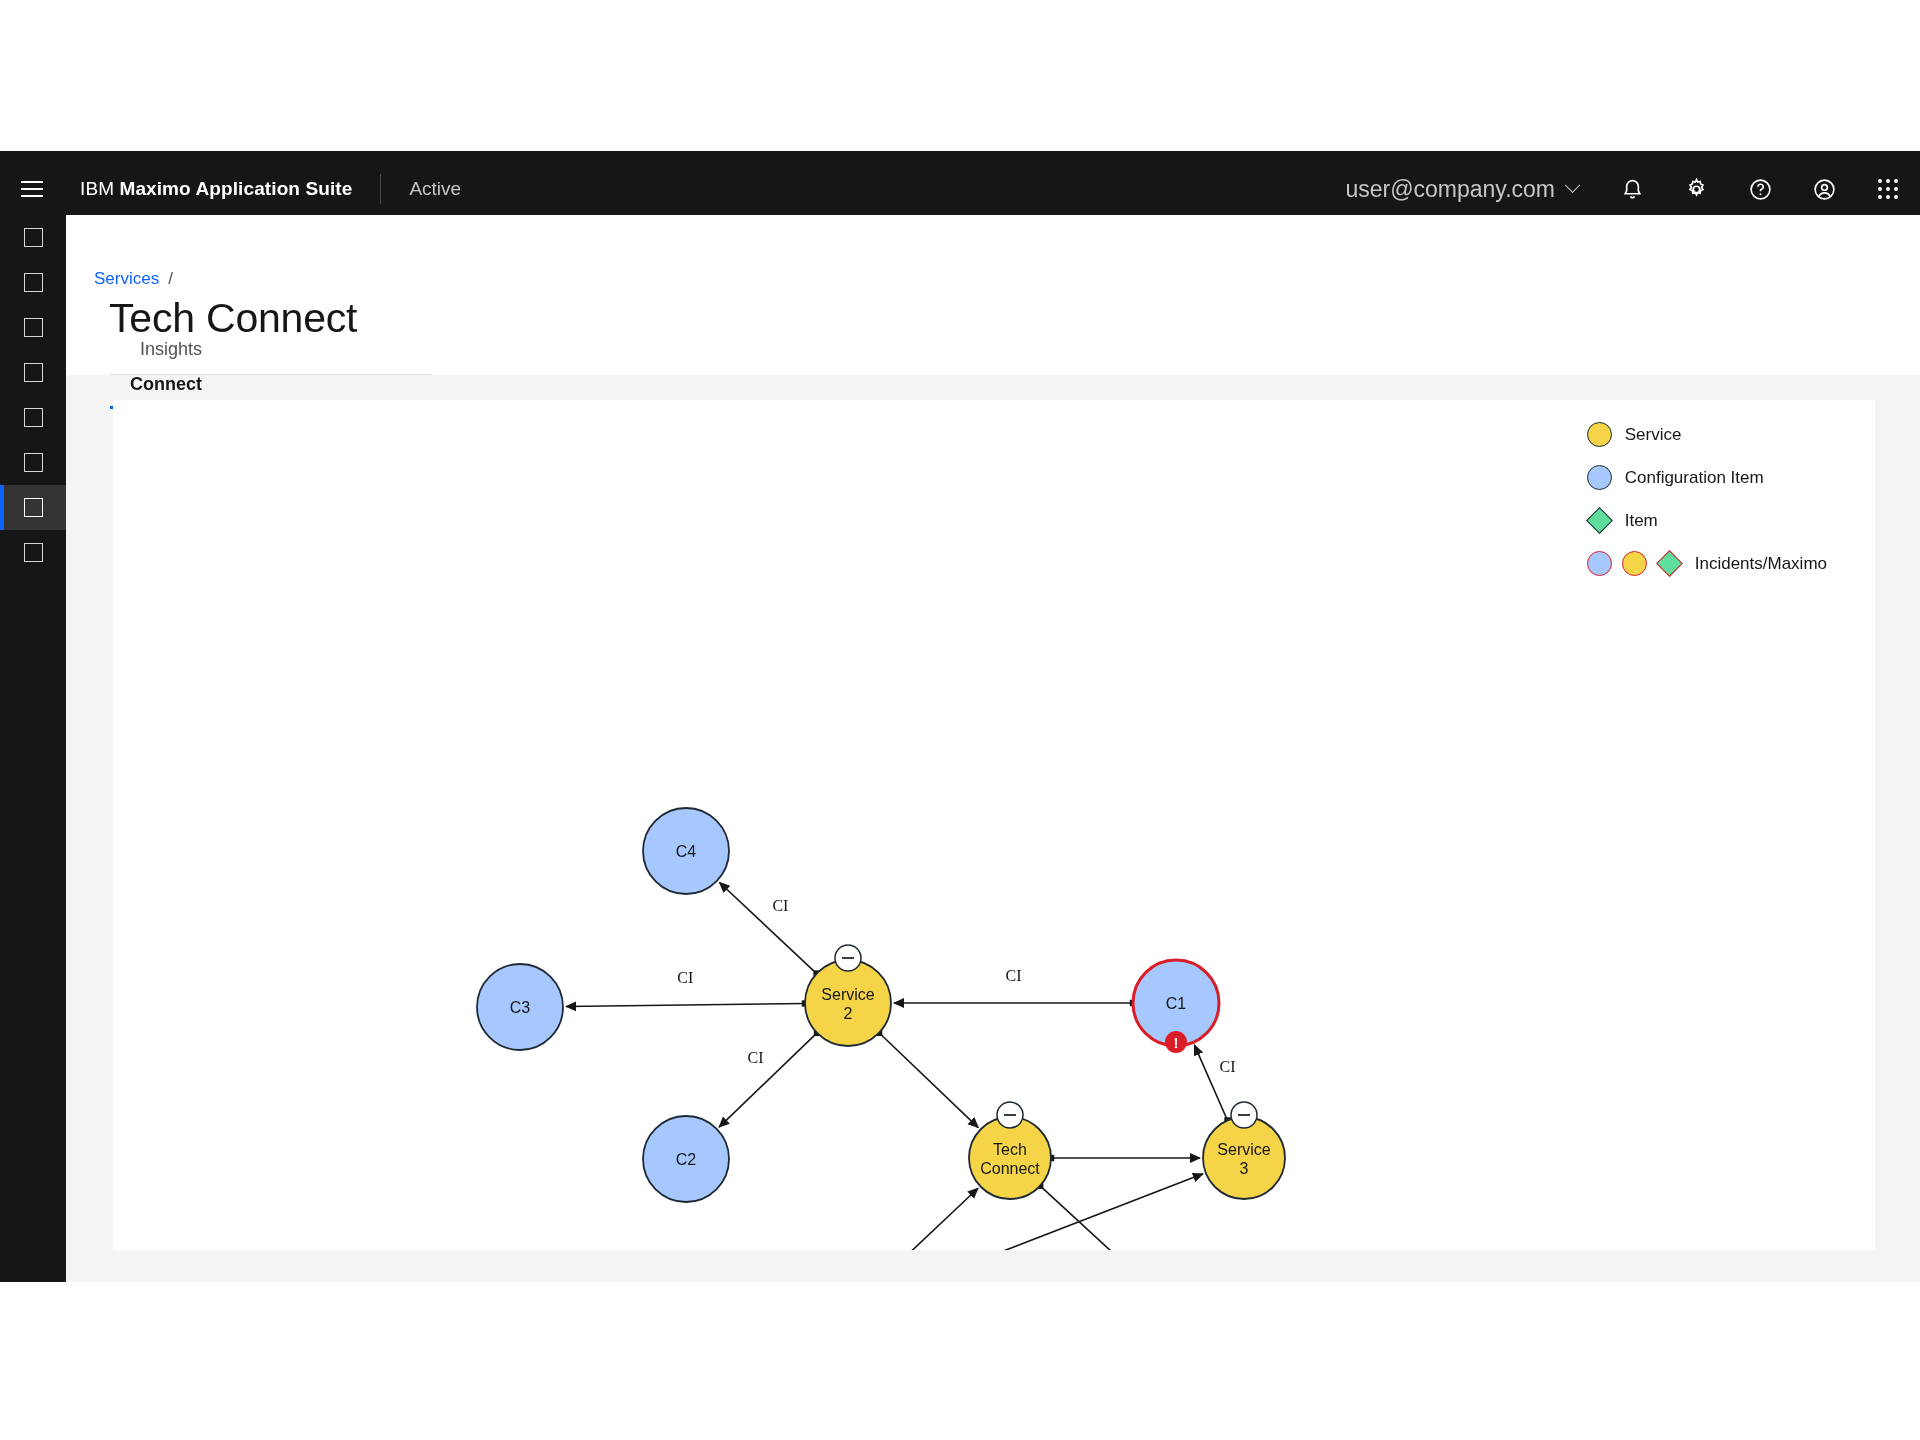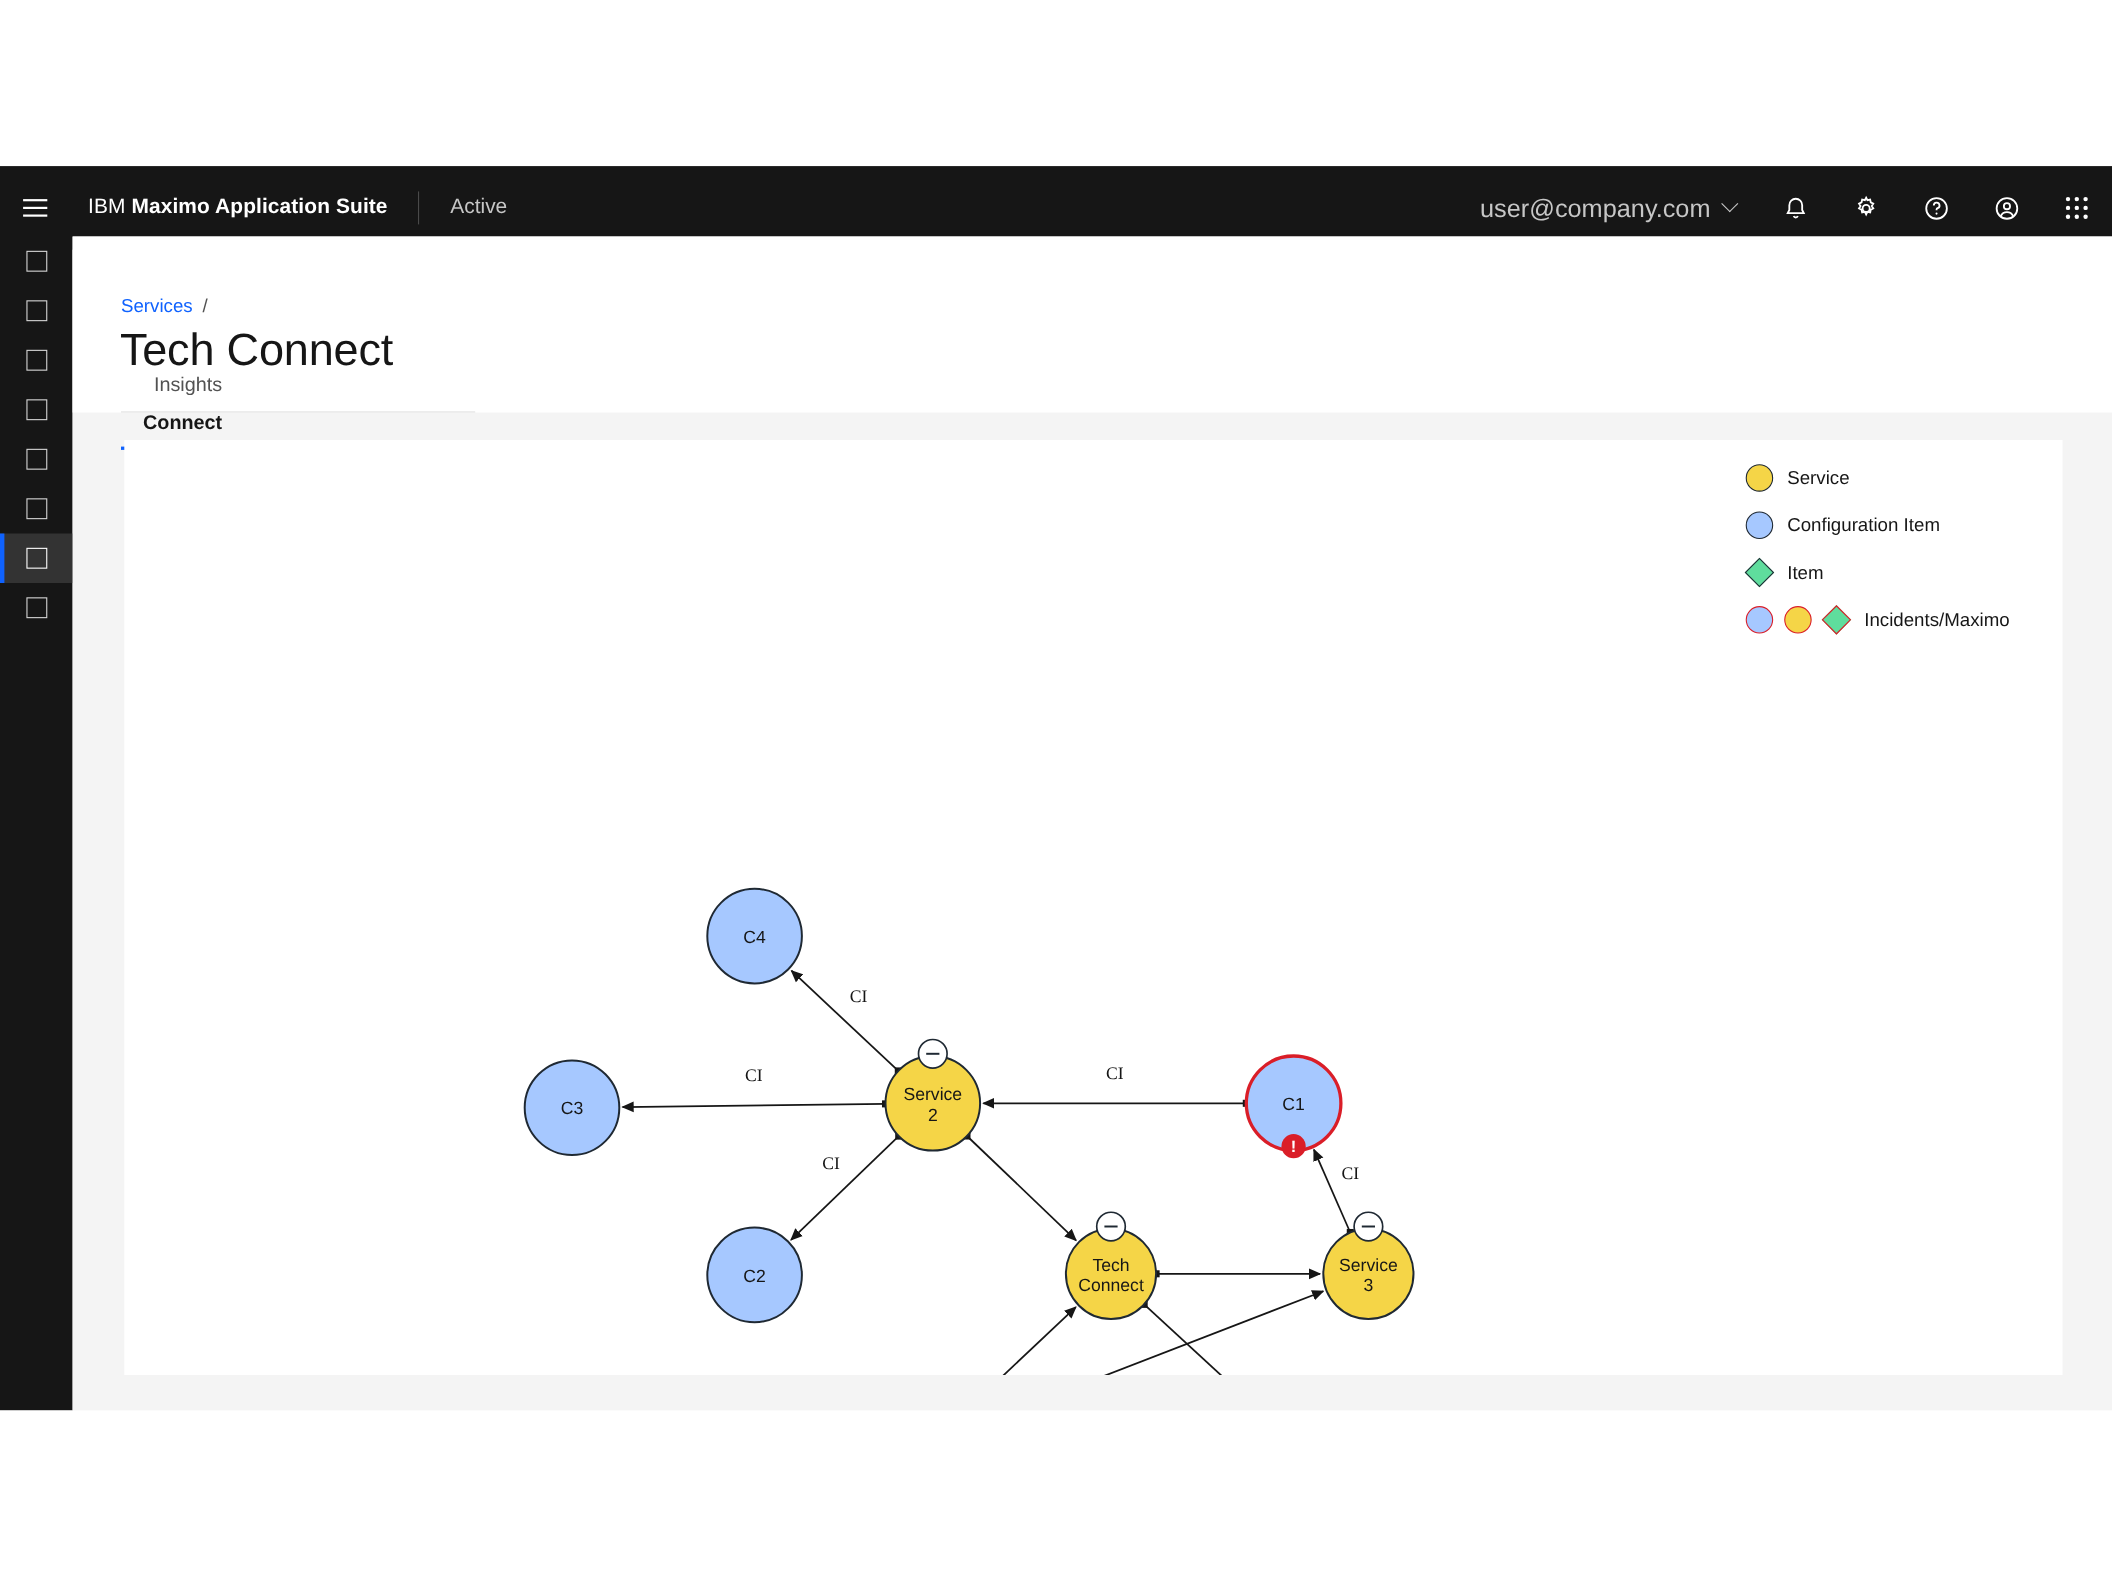--- a/index.html
+++ b/index.html
@@ -82,21 +82,21 @@
   .content {
     position: absolute; left: 66px; top: 64px;
     width: 1854px; height: 1067px;
     background: #f4f4f4;
   }
   .page-head {
     position: absolute; left: 0; top: 0;
     width: 1854px; height: 160px; background: #ffffff;
   }
   .breadcrumb {
-    position: absolute; left: 44px; top: 54px;
+    position: absolute; left: 28px; top: 54px;
     font-size: 17px; display: flex; align-items: center; gap: 9px;
   }
   .bc-link { color: #0f62fe; cursor: pointer; }
   .bc-sep { color: #525252; }
   .page-title {
     position: absolute; left: 43px; top: 80px;
     font-size: 41px; font-weight: 400; color: #161616; letter-spacing: -0.2px;
   }
   .status-badge {
     position: absolute; right: 48px; top: 282px;

